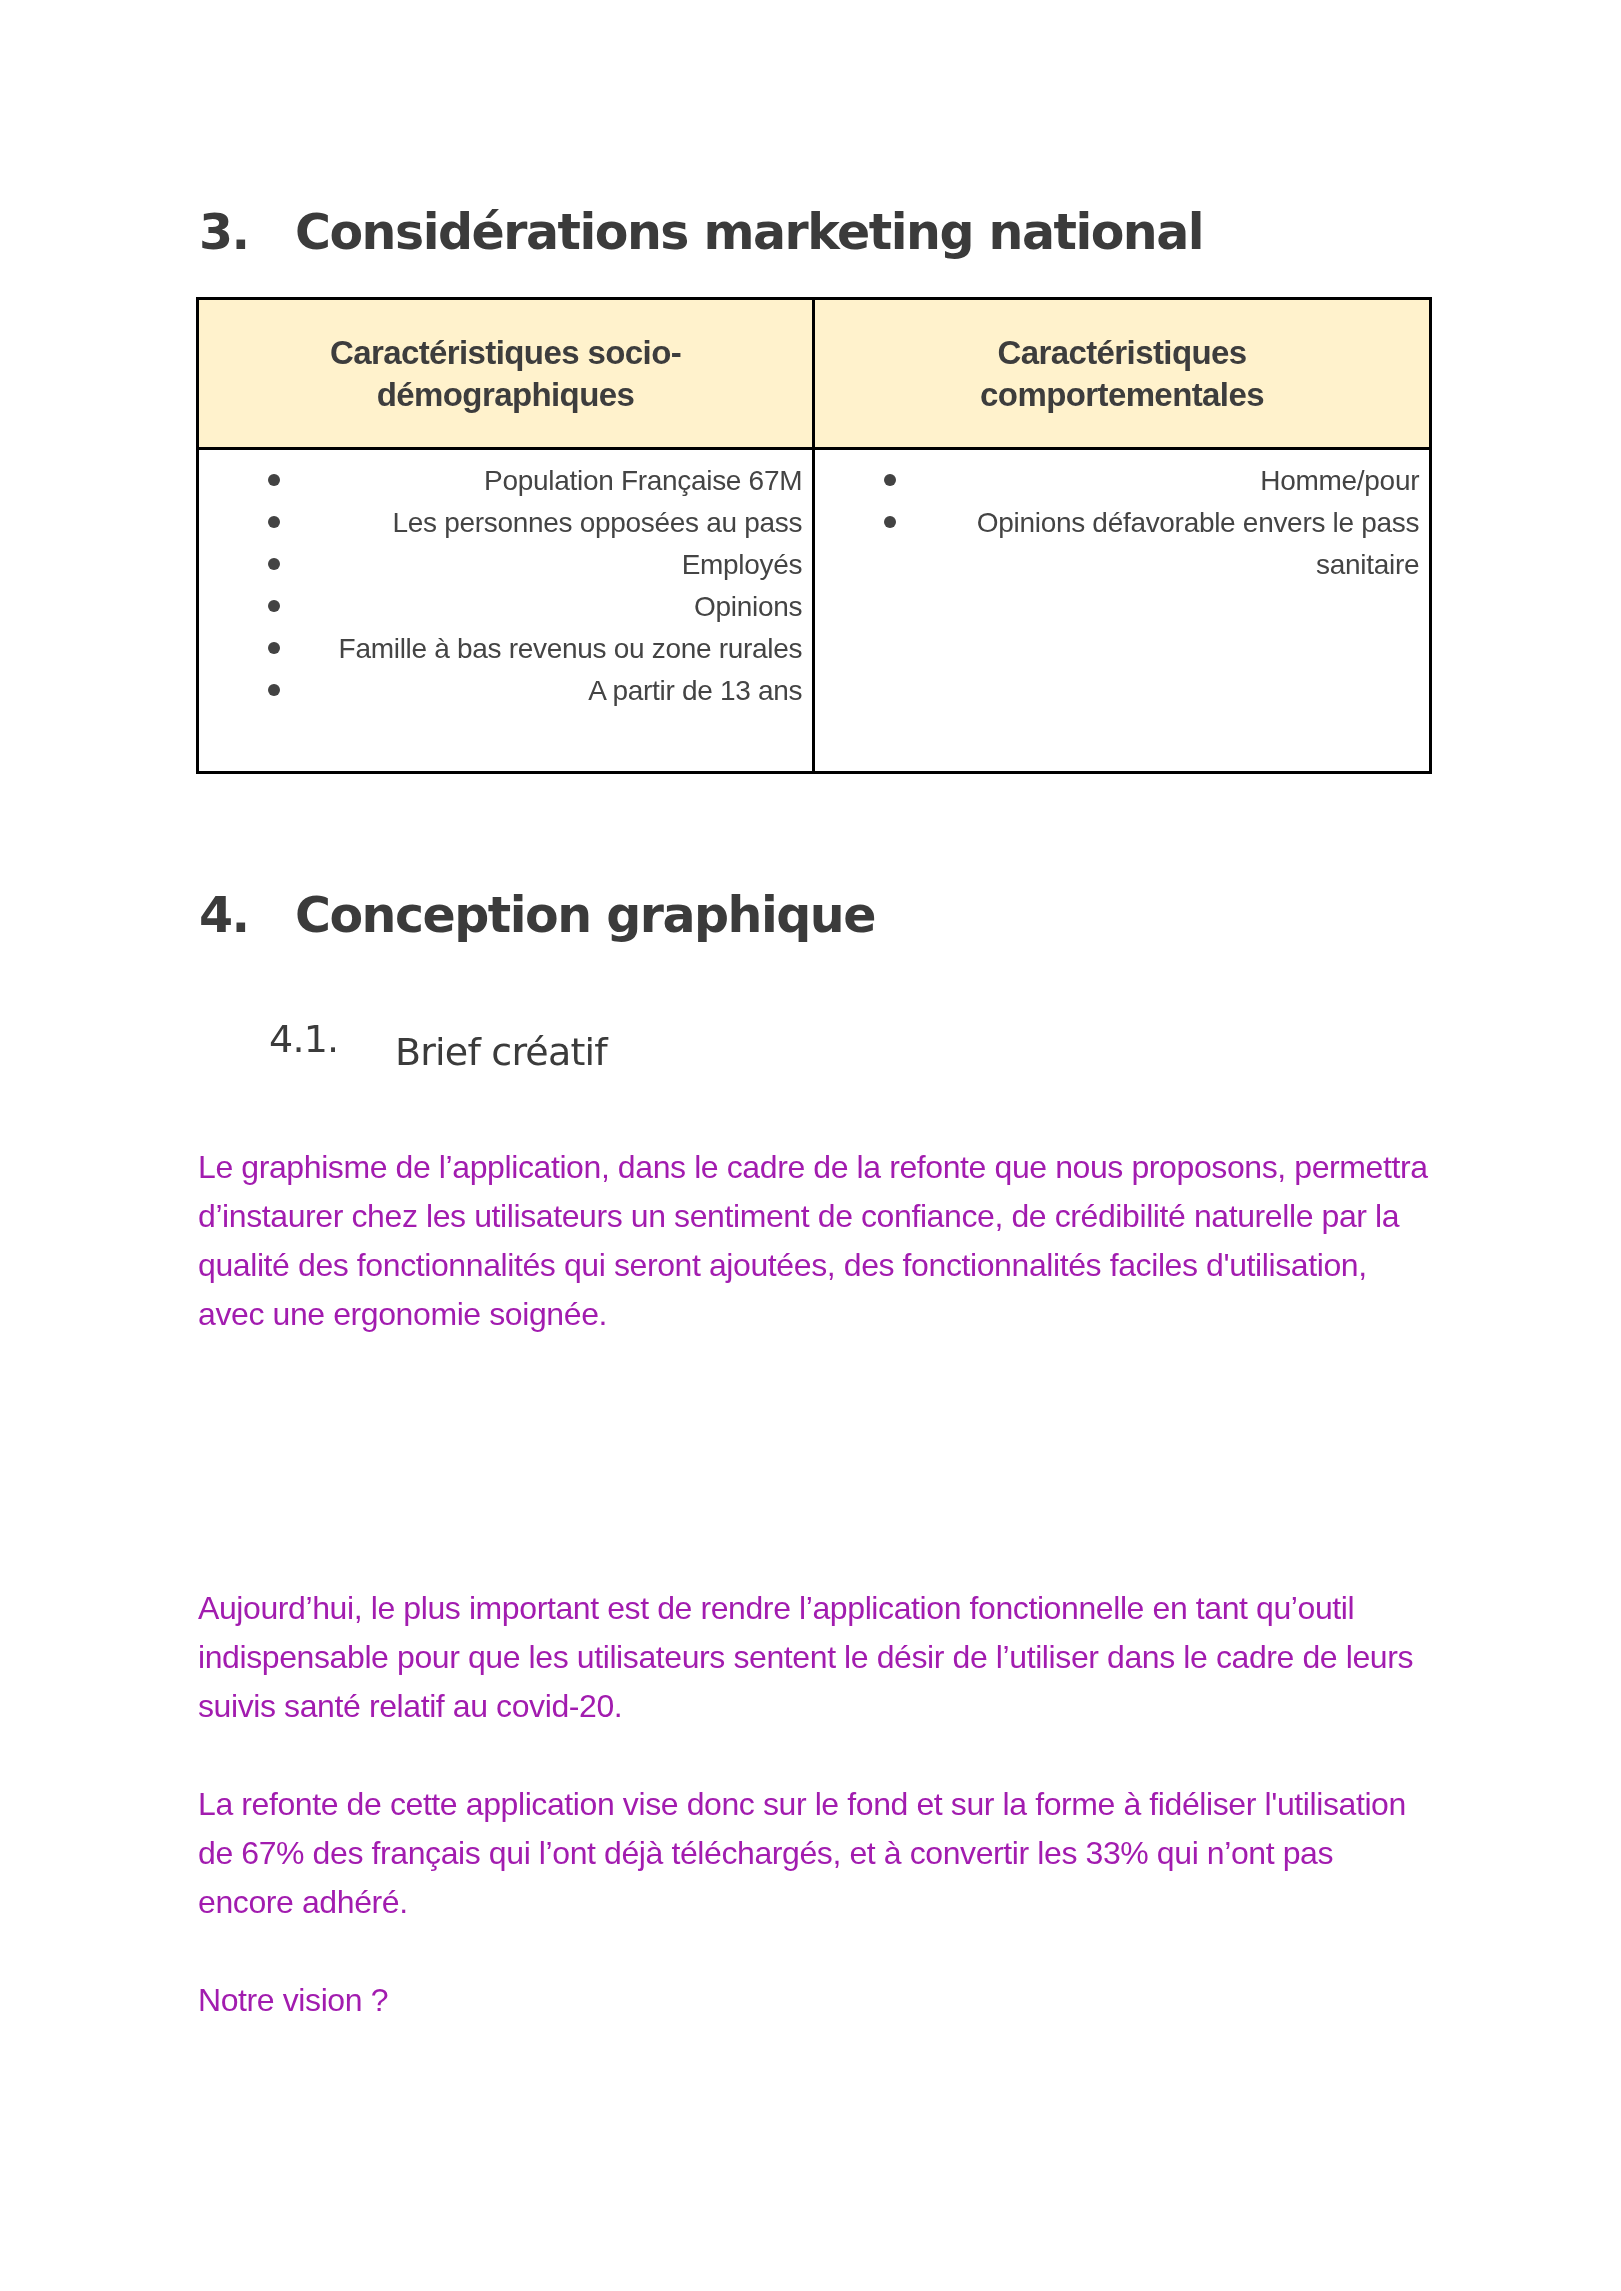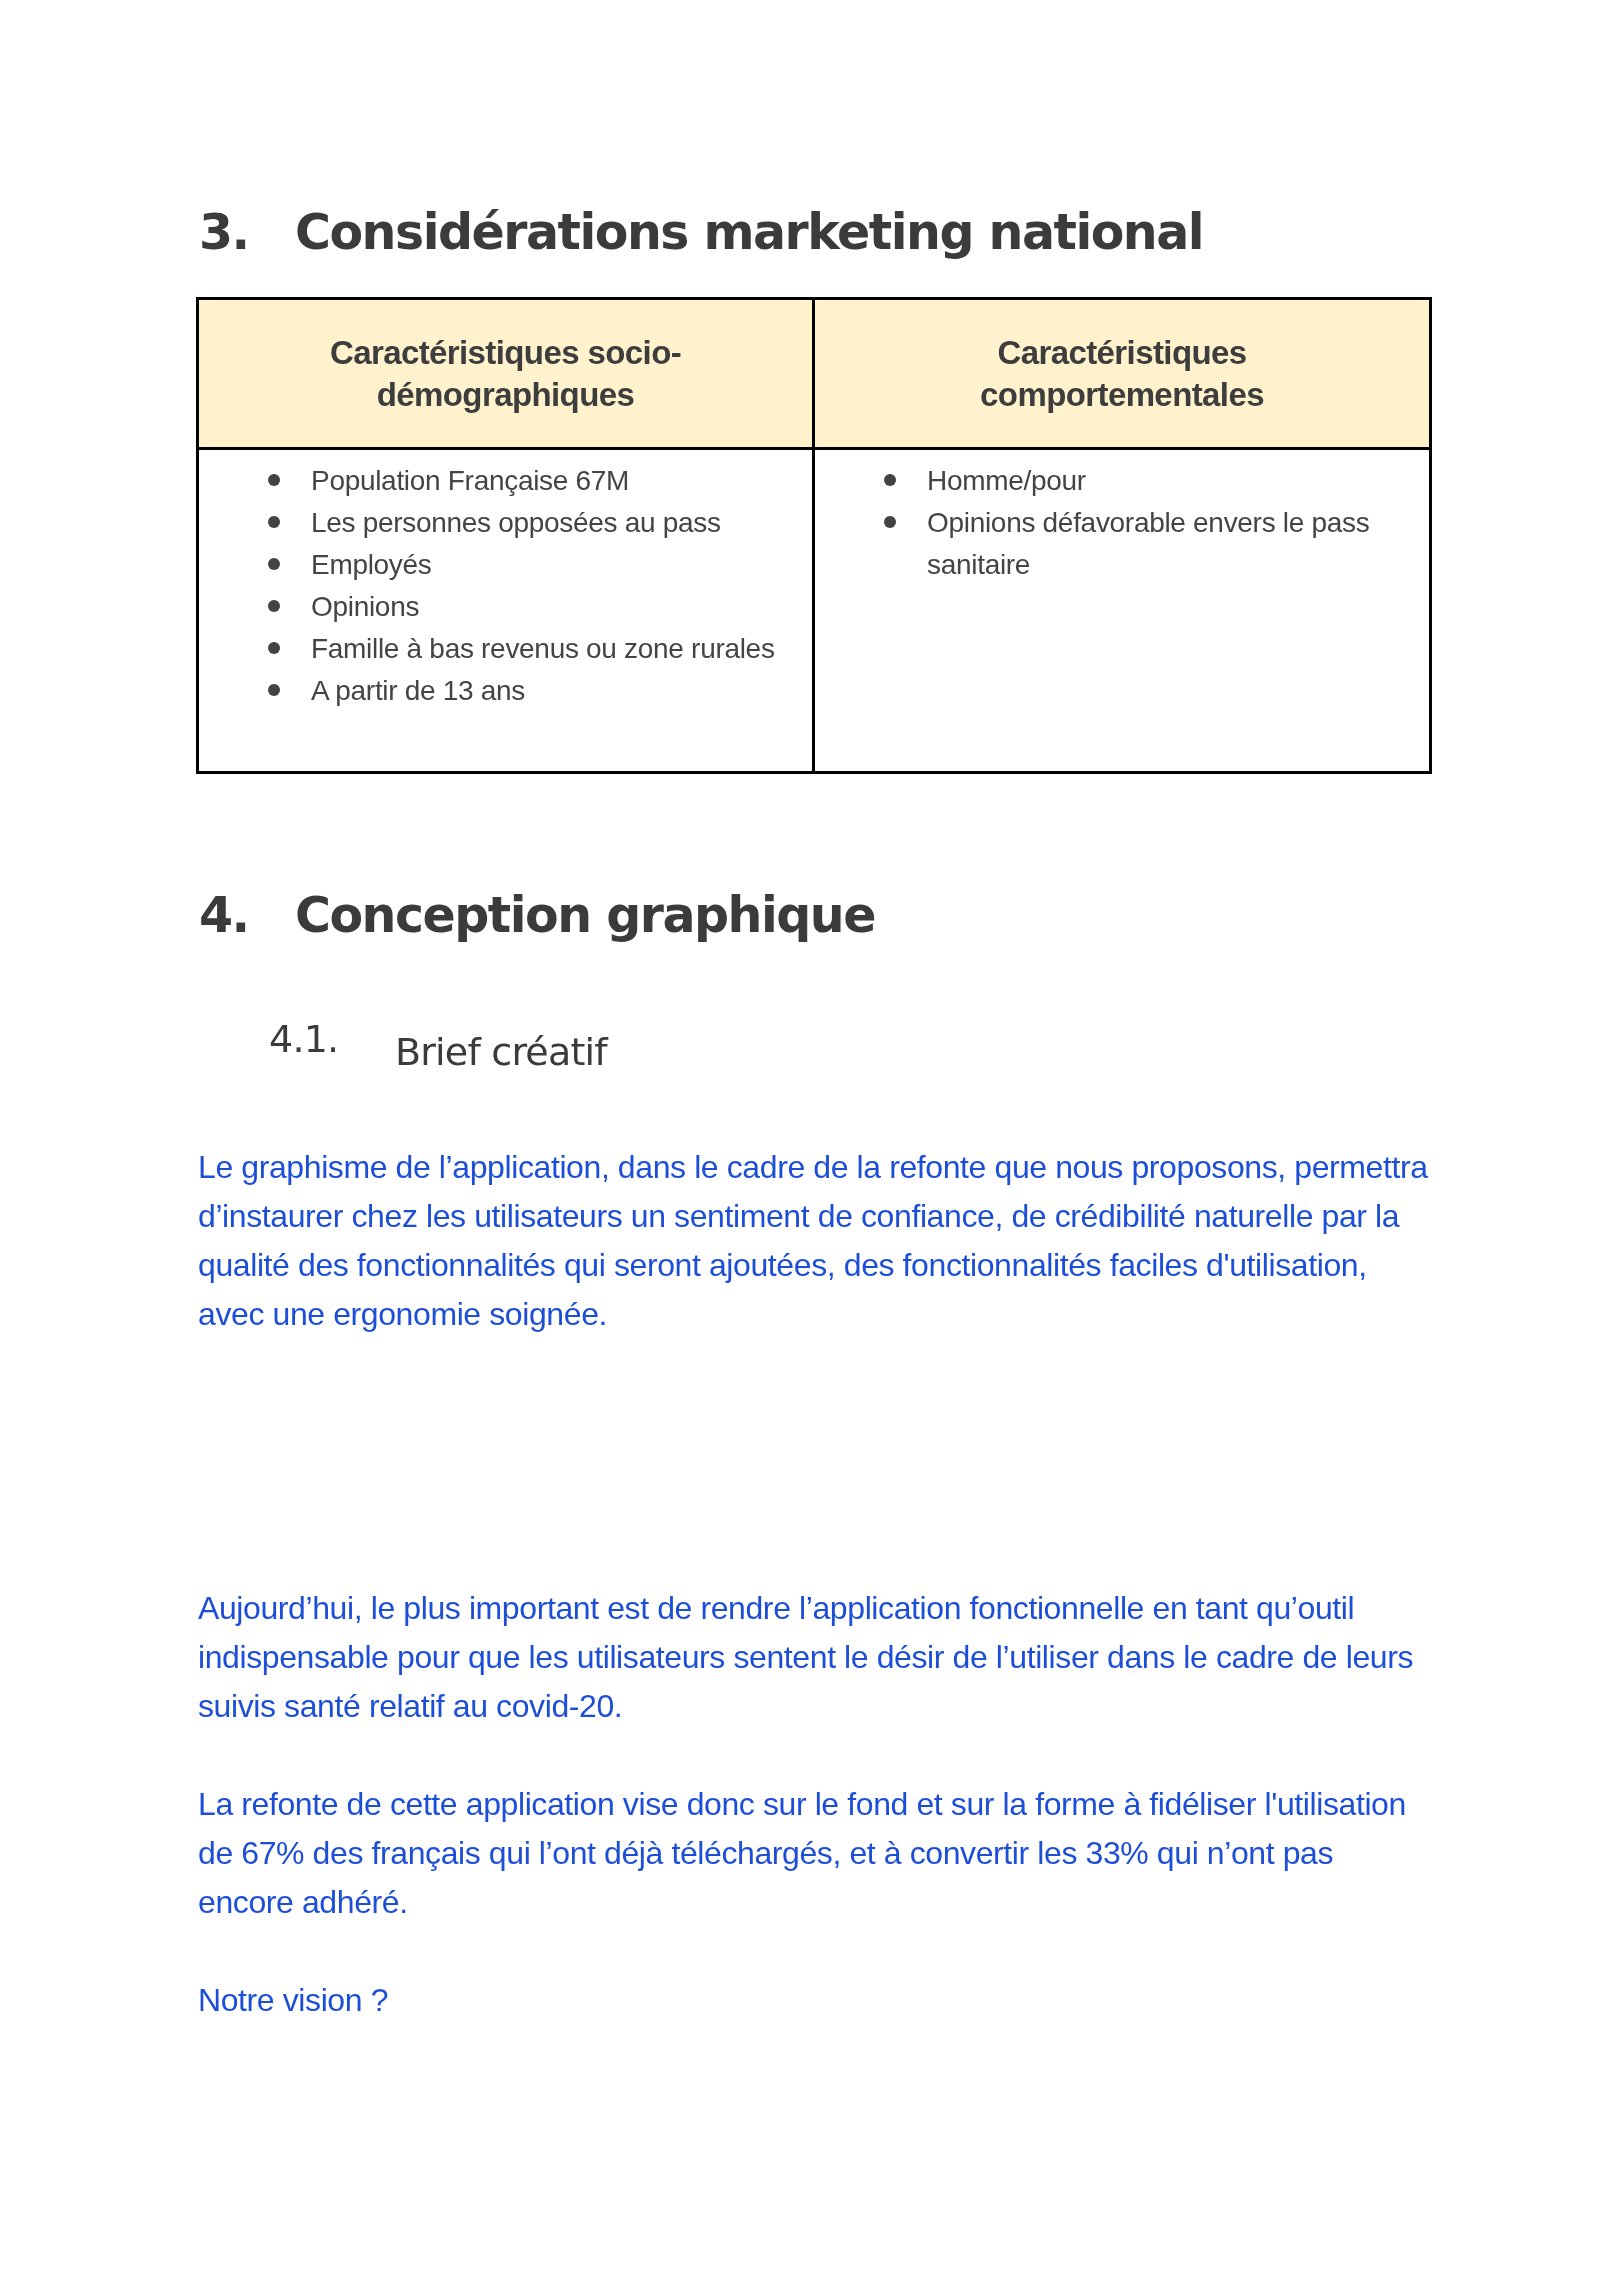--- a/index.html
+++ b/index.html
@@ -66,20 +66,21 @@
     top: 297px;
     width: 1232px;
     height: 475px;
     border-collapse: collapse;
     table-layout: fixed;
     font-family: "Liberation Sans", sans-serif;
   }
   .mk-table th, .mk-table td {
     border: 3.4px solid #000000;
     padding: 0;
+    text-align: right;
   }
   .mk-table th {
     background: #fff2cc;
     height: 147px;
     text-align: center;
     vertical-align: middle;
     font-weight: bold;
     font-size: 33px;
     line-height: 42px;
     color: #3d3d3d;
@@ -119,21 +120,21 @@
   }
 
   
   .para {
     position: absolute;
     left: 198px;
     width: 1230px;
     font-family: "Liberation Sans", sans-serif;
     font-size: 32px;
     line-height: 49px;
-    color: #1d4ed8;
+    color: #a21caf;
     text-align: justify;
     letter-spacing: -0.4px;
     margin: 0;
   }
   .para.last-left { text-align: left; }
   #p1 { top: 1143px; }
   #p2 { top: 1388px; }
   #p3 { top: 1584px; }
   #p4 { top: 1780px; }
   #p5 { top: 1976px; }

